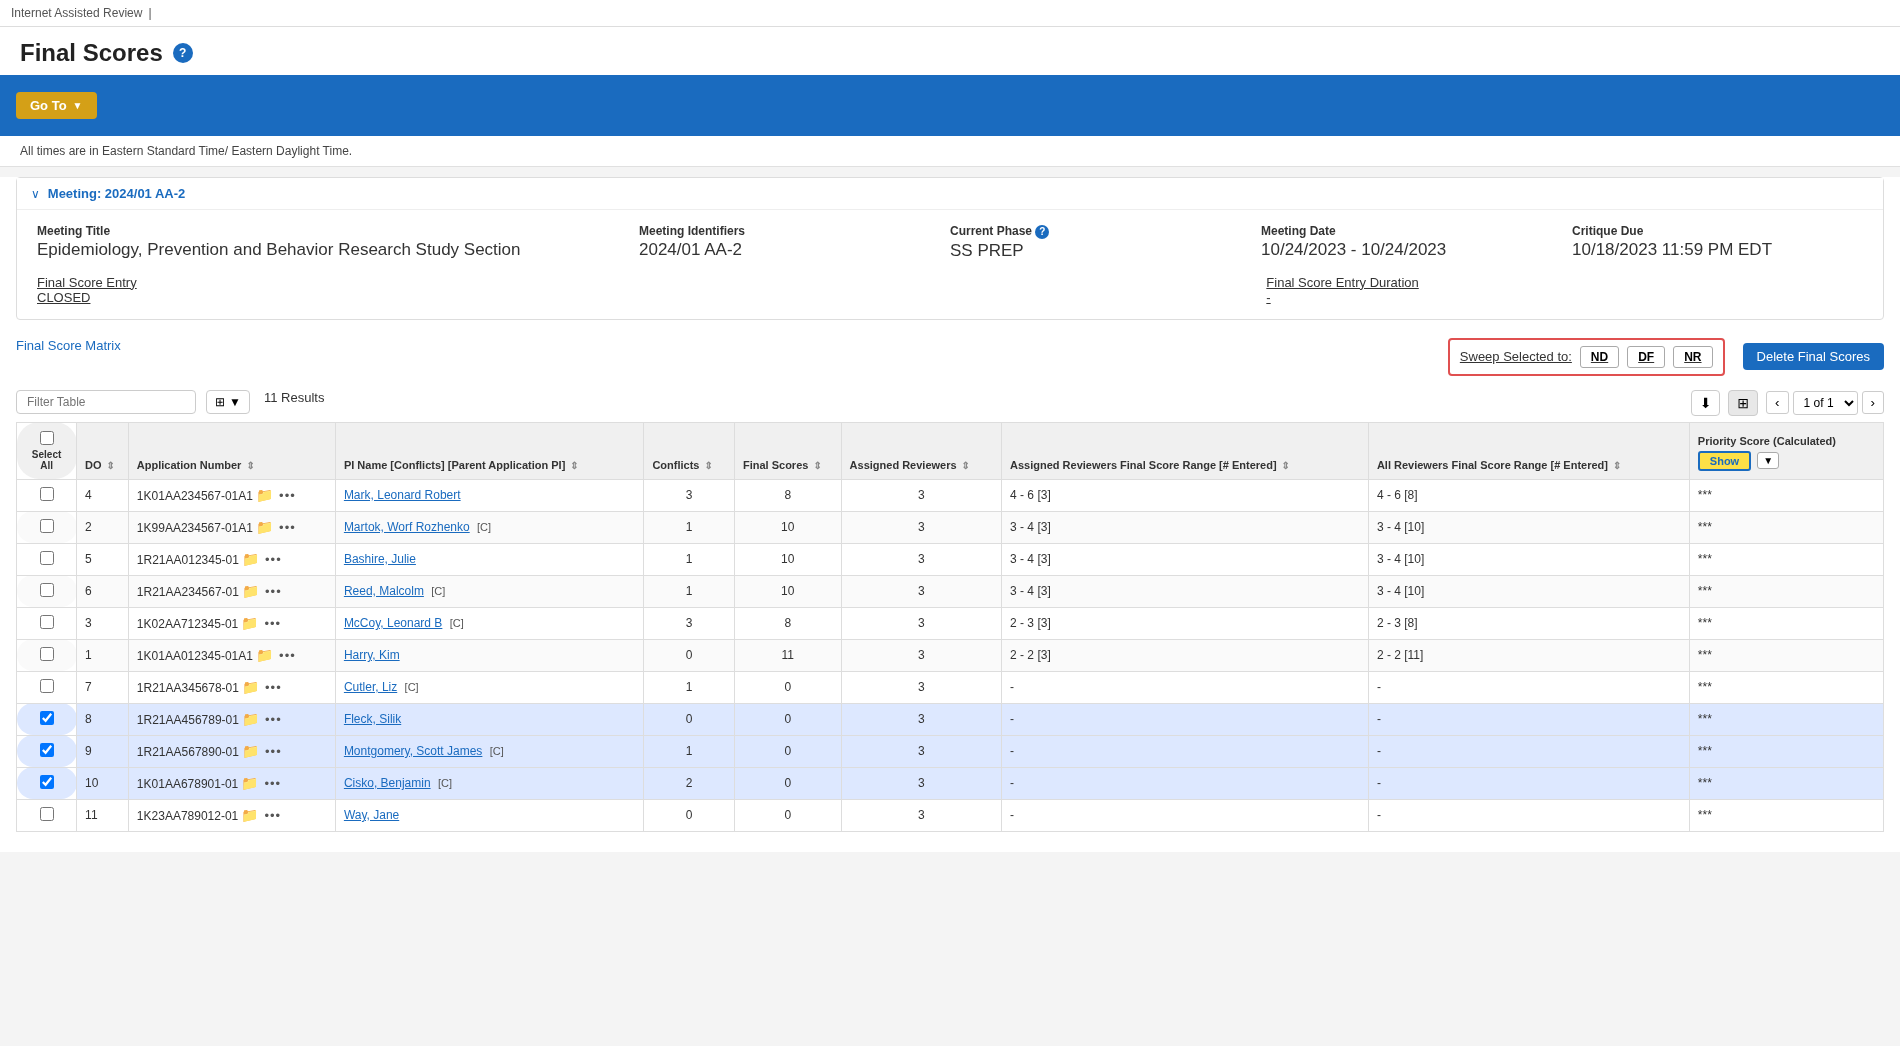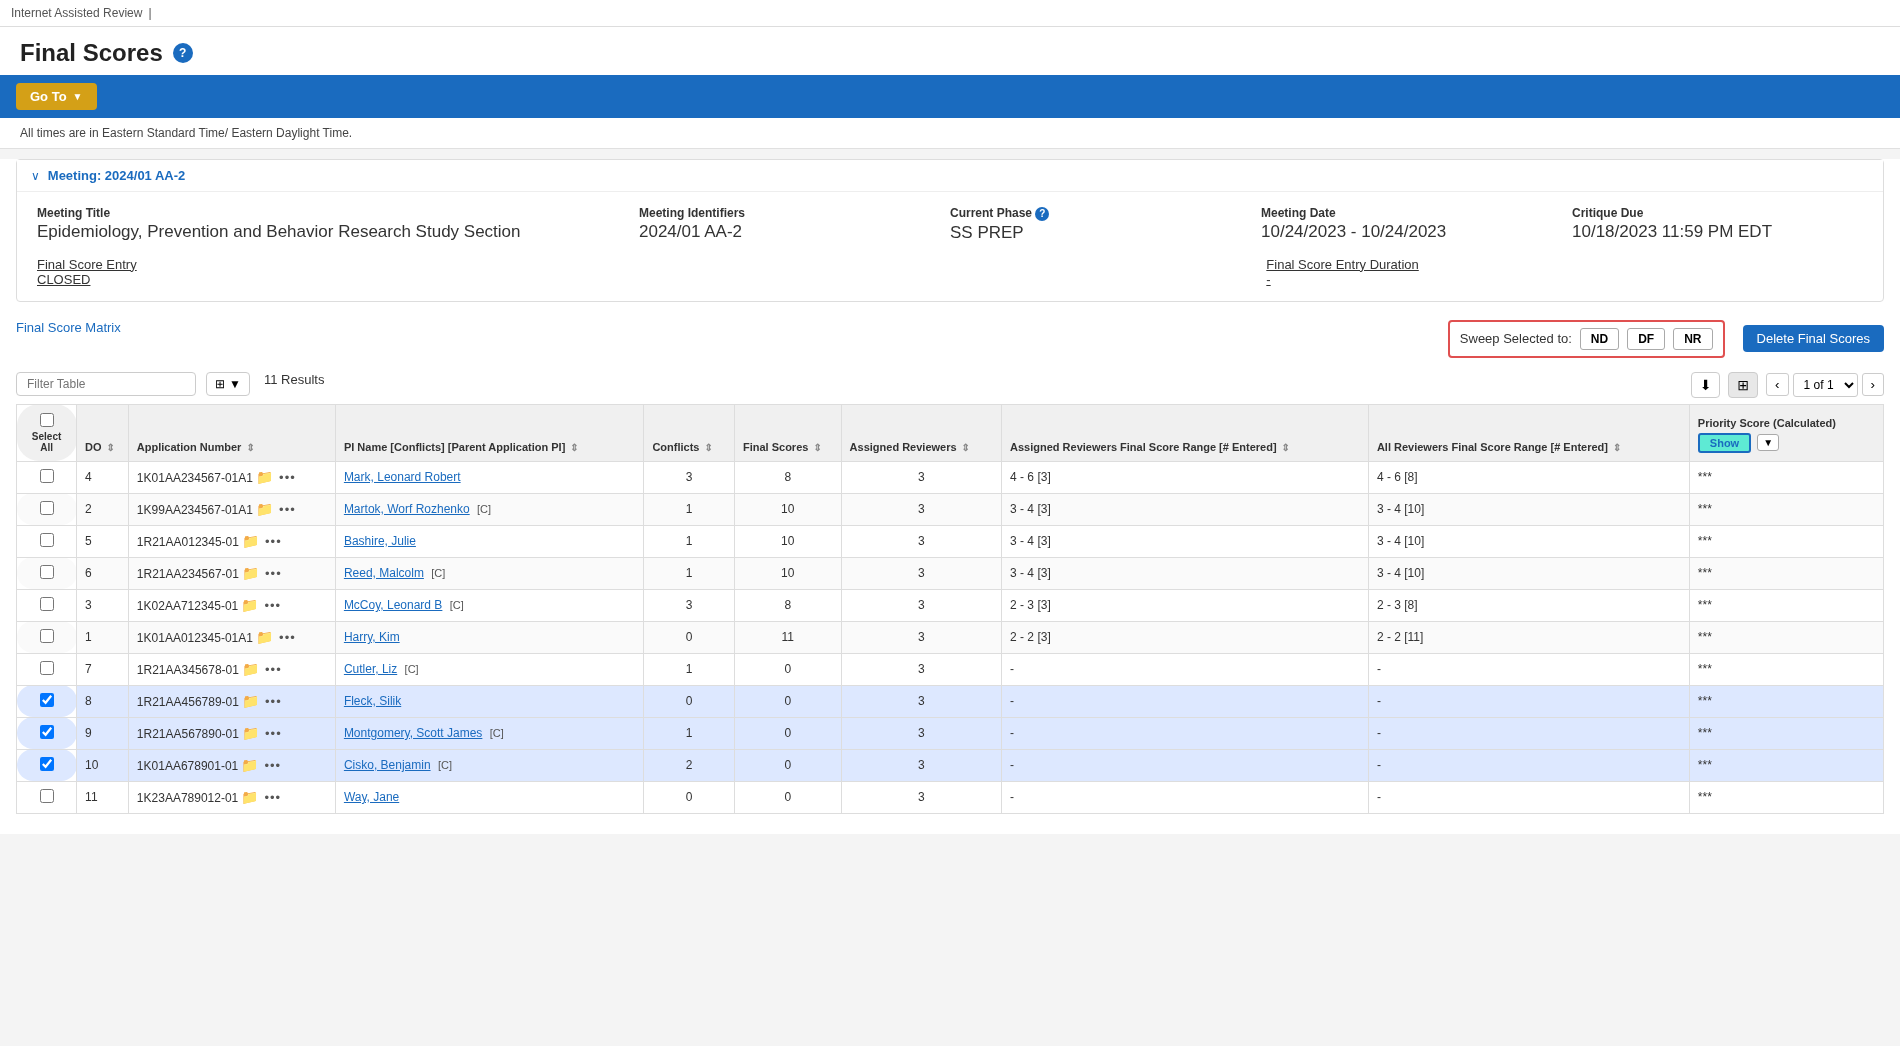--- a/index.html
+++ b/index.html
@@ -4,41 +4,41 @@
   <style>
     * { box-sizing: border-box; margin: 0; padding: 0; }
     body { font-family: Arial, sans-serif; font-size: 13px; background: #f4f4f4; color: #333; }
 
     .top-bar { background: #fff; border-bottom: 1px solid #ddd; padding: 6px 11px; font-size: 12px; color: #555; display: flex; align-items: center; gap: 6px; }
 
     .page-header { background: #fff; padding: 12px 20px 8px 20px; display: flex; align-items: center; gap: 10px; }
     .page-title { font-size: 24px; font-weight: bold; color: #222; }
     .help-icon { background: #1a6bbf; color: white; border-radius: 50%; width: 20px; height: 20px; display: inline-flex; align-items: center; justify-content: center; font-size: 12px; font-weight: bold; cursor: pointer; }
 
-    .toolbar-bar { background: #1a6bbf; padding: 8px 16px; display: flex; align-items: center; }
+    .toolbar-bar { background: #1a6bbf; padding: 17px 16px; display: flex; align-items: center; }
     .goto-btn { background: #d4a017; color: #fff; border: none; padding: 6px 14px; border-radius: 4px; cursor: pointer; font-size: 13px; font-weight: bold; display: flex; align-items: center; gap: 6px; }
     .goto-btn .caret { font-size: 10px; }
 
     .timezone-notice { background: #fff; padding: 8px 20px; font-size: 12px; color: #444; border-bottom: 1px solid #e0e0e0; }
 
     .content-area { background: #fff; margin: 0; padding: 0 0 20px 0; }
 
     .meeting-section { border: 1px solid #ddd; margin: 10px 16px; border-radius: 4px; }
     .meeting-header { padding: 8px 14px; display: flex; align-items: center; gap: 8px; cursor: pointer; background: #fff; }
     .meeting-header .chevron { color: #1a6bbf; font-size: 12px; }
     .meeting-header-text { color: #1a6bbf; font-size: 13px; font-weight: 600; }
 
     .meeting-details { padding: 14px 20px; border-top: 1px solid #eee; display: grid; grid-template-columns: 2fr 1fr 1fr 1fr 1fr; gap: 10px 20px; }
     .meeting-details .field-label { font-weight: bold; font-size: 12px; margin-bottom: 2px; }
     .meeting-details .field-value { font-size: 17px; color: #333; }
     .meeting-details-row2 { padding: 0 20px 14px 20px; display: grid; grid-template-columns: 2fr 1fr; gap: 10px 36px; text-decoration: underline; }
 
     .action-row { padding: 8px 16px; display: flex; align-items: flex-start; justify-content: space-between; }
     .final-score-matrix-link { color: #1a6bbf; font-size: 13px; text-decoration: none; cursor: pointer; }
-    .sweep-area { display: flex; align-items: center; gap: 8px; border: 2px solid #e05050; padding: 6px 10px; border-radius: 4px; }
+    .sweep-area { display: flex; align-items: center; gap: 8px; border: 2px solid #e05050; padding: 6px 10px; border-radius: 4px; text-decoration: underline; }
     .sweep-label { font-size: 13px; color: #333; }
     .sweep-btn { border: 1px solid #aaa; background: #fff; padding: 3px 10px; border-radius: 3px; cursor: pointer; font-size: 12px; font-weight: bold; }
     .delete-btn { background: #1a6bbf; color: #fff; border: none; padding: 6px 14px; border-radius: 4px; cursor: pointer; font-size: 13px; margin-left: 8px; }
 
     .filter-row { padding: 6px 16px; display: flex; align-items: flex-start; gap: 10px; }
     .filter-input { border: 1px solid #ccc; padding: 4px 10px; border-radius: 4px; font-size: 12px; width: 180px; color: #999; }
     .view-toggle { border: 1px solid #ccc; background: #fff; padding: 4px 8px; border-radius: 4px; cursor: pointer; display: flex; align-items: center; gap: 4px; font-size: 12px; }
     .results-count { font-size: 13px; color: #333; margin-left: 4px; }
     .right-actions { margin-left: auto; display: flex; align-items: center; gap: 8px; }
     .icon-btn { border: 1px solid #ccc; background: #fff; padding: 4px 8px; border-radius: 4px; cursor: pointer; font-size: 14px; }
@@ -70,21 +70,21 @@
 
     .sort-icon { font-size: 10px; color: #888; cursor: pointer; margin-left: 2px; }
     .folder-icon { color: #d4a017; margin-right: 2px; font-size: 14px; }
     .dots-icon { color: #555; font-size: 13px; cursor: pointer; letter-spacing: 1px; }
 
     .checkbox-cell { text-align: center; }
     input[type="checkbox"] { cursor: pointer; width: 14px; height: 14px; }
     .checked-row td { background: #dde8ff !important; }
 
     .priority-show { display: flex; align-items: center; gap: 6px; }
-    .show-btn { border: 2px solid #1a6bbf; background: #5eead4; color: #1a6bbf; padding: 2px 10px; border-radius: 3px; font-size: 11px; font-weight: bold; cursor: pointer; }
+    .show-btn { border: 2px solid #1a6bbf; background: #fde047; color: #1a6bbf; padding: 2px 10px; border-radius: 3px; font-size: 11px; font-weight: bold; cursor: pointer; }
     .dropdown-arrow { border: 1px solid #aaa; background: #fff; padding: 2px 5px; border-radius: 3px; cursor: pointer; font-size: 10px; }
 
     .th-with-sort { display: flex; align-items: flex-end; gap: 3px; white-space: nowrap; flex-wrap: wrap; }
   </style>
 </head>
 <body>
 
 <div class="top-bar">
   <span>Internet Assisted Review</span>
   <span>|</span>

